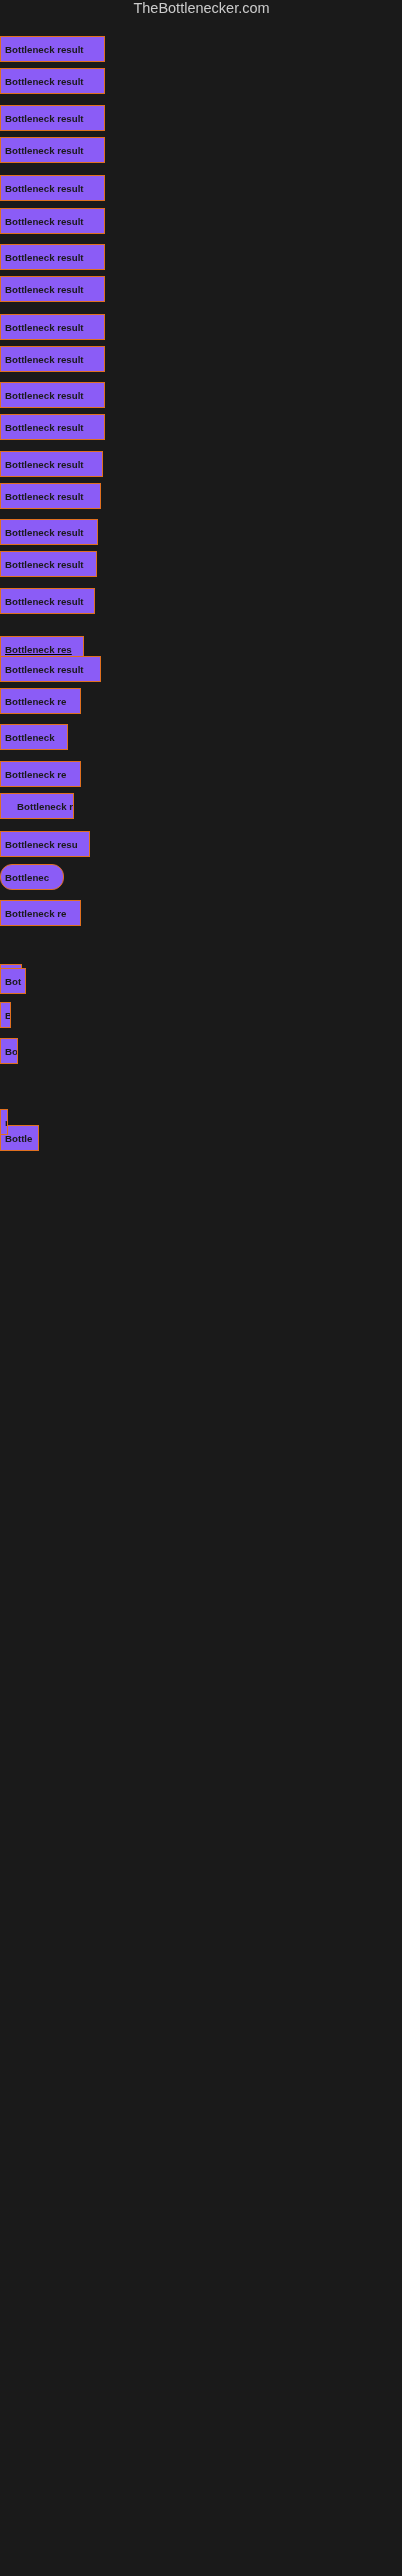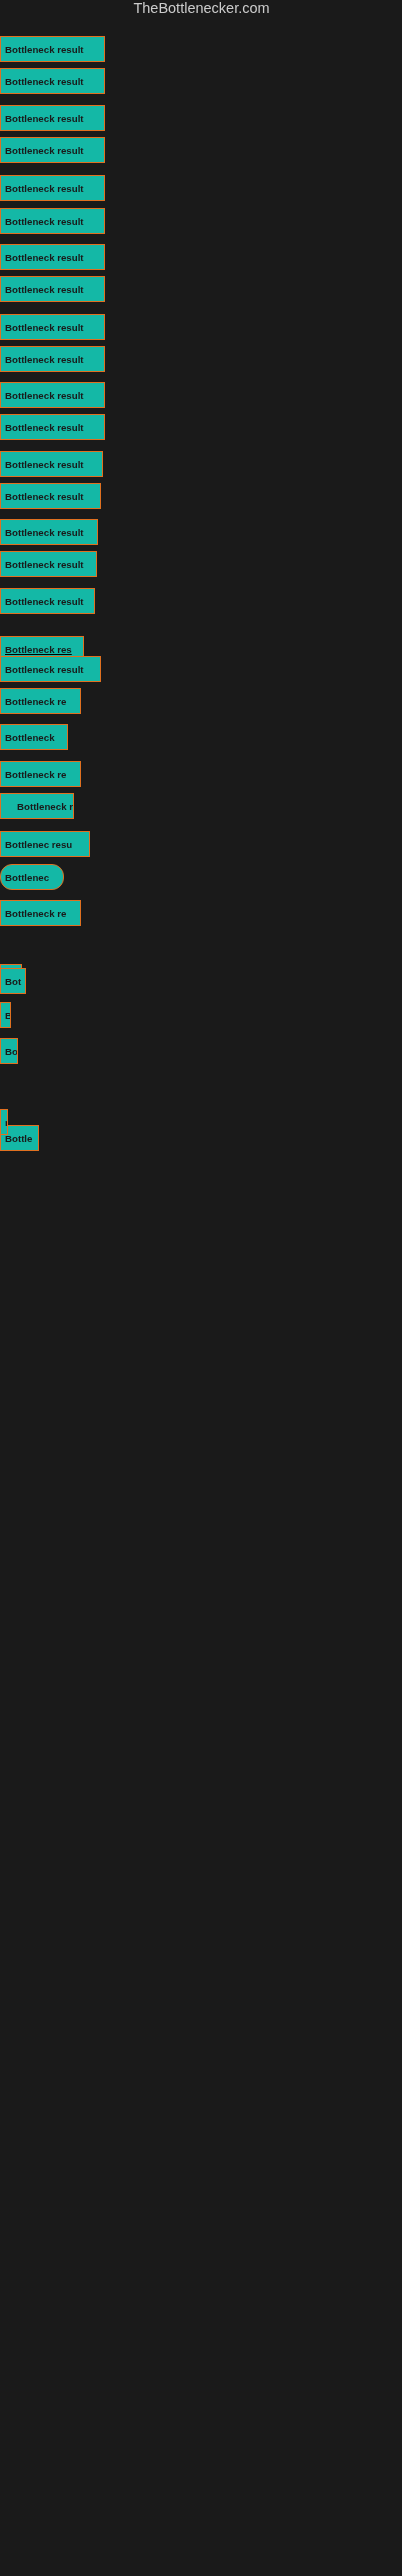--- a/index.html
+++ b/index.html
@@ -24,21 +24,21 @@
     .chart-area {
       position: relative;
       width: 403px;
       height: 2536px;
       overflow: hidden;
     }
     .bar-item {
       position: absolute;
       left: 0;
       height: 26px;
-      background-color: #14b8a6;
+      background-color: #8b5cf6;
       border: 0.8px solid #e07020;
       display: flex;
       align-items: center;
       padding-left: 4px;
       overflow: hidden;
     }
     .bar-label {
       color: #1a1a1a;
       font-size: 9.7px;
       font-weight: bold;
@@ -114,21 +114,21 @@
     <div class="bar-item" style="width: 68px; top: 704px;">
       <span class="bar-label">Bottleneck</span>
     </div>
     <div class="bar-item" style="width: 81px; top: 741px;">
       <span class="bar-label">Bottleneck re</span>
     </div>
     <div class="bar-item" style="width: 74px; top: 773px; padding-left: 16px;">
       <span class="bar-label">Bottleneck r</span>
     </div>
     <div class="bar-item" style="width: 90px; top: 811px;">
-      <span class="bar-label">Bottlenec resu</span>
+      <span class="bar-label">Bottleneck resu</span>
     </div>
     <div class="bar-item" style="width: 64px; top: 844px; border-radius: 12px;">
       <span class="bar-label">Bottlenec</span>
     </div>
     <div class="bar-item" style="width: 81px; top: 880px;">
       <span class="bar-label">Bottleneck re</span>
     </div>
     <div class="bar-item" style="width: 22px; top: 944px;">
       <span class="bar-label">Bott</span>
     </div>

